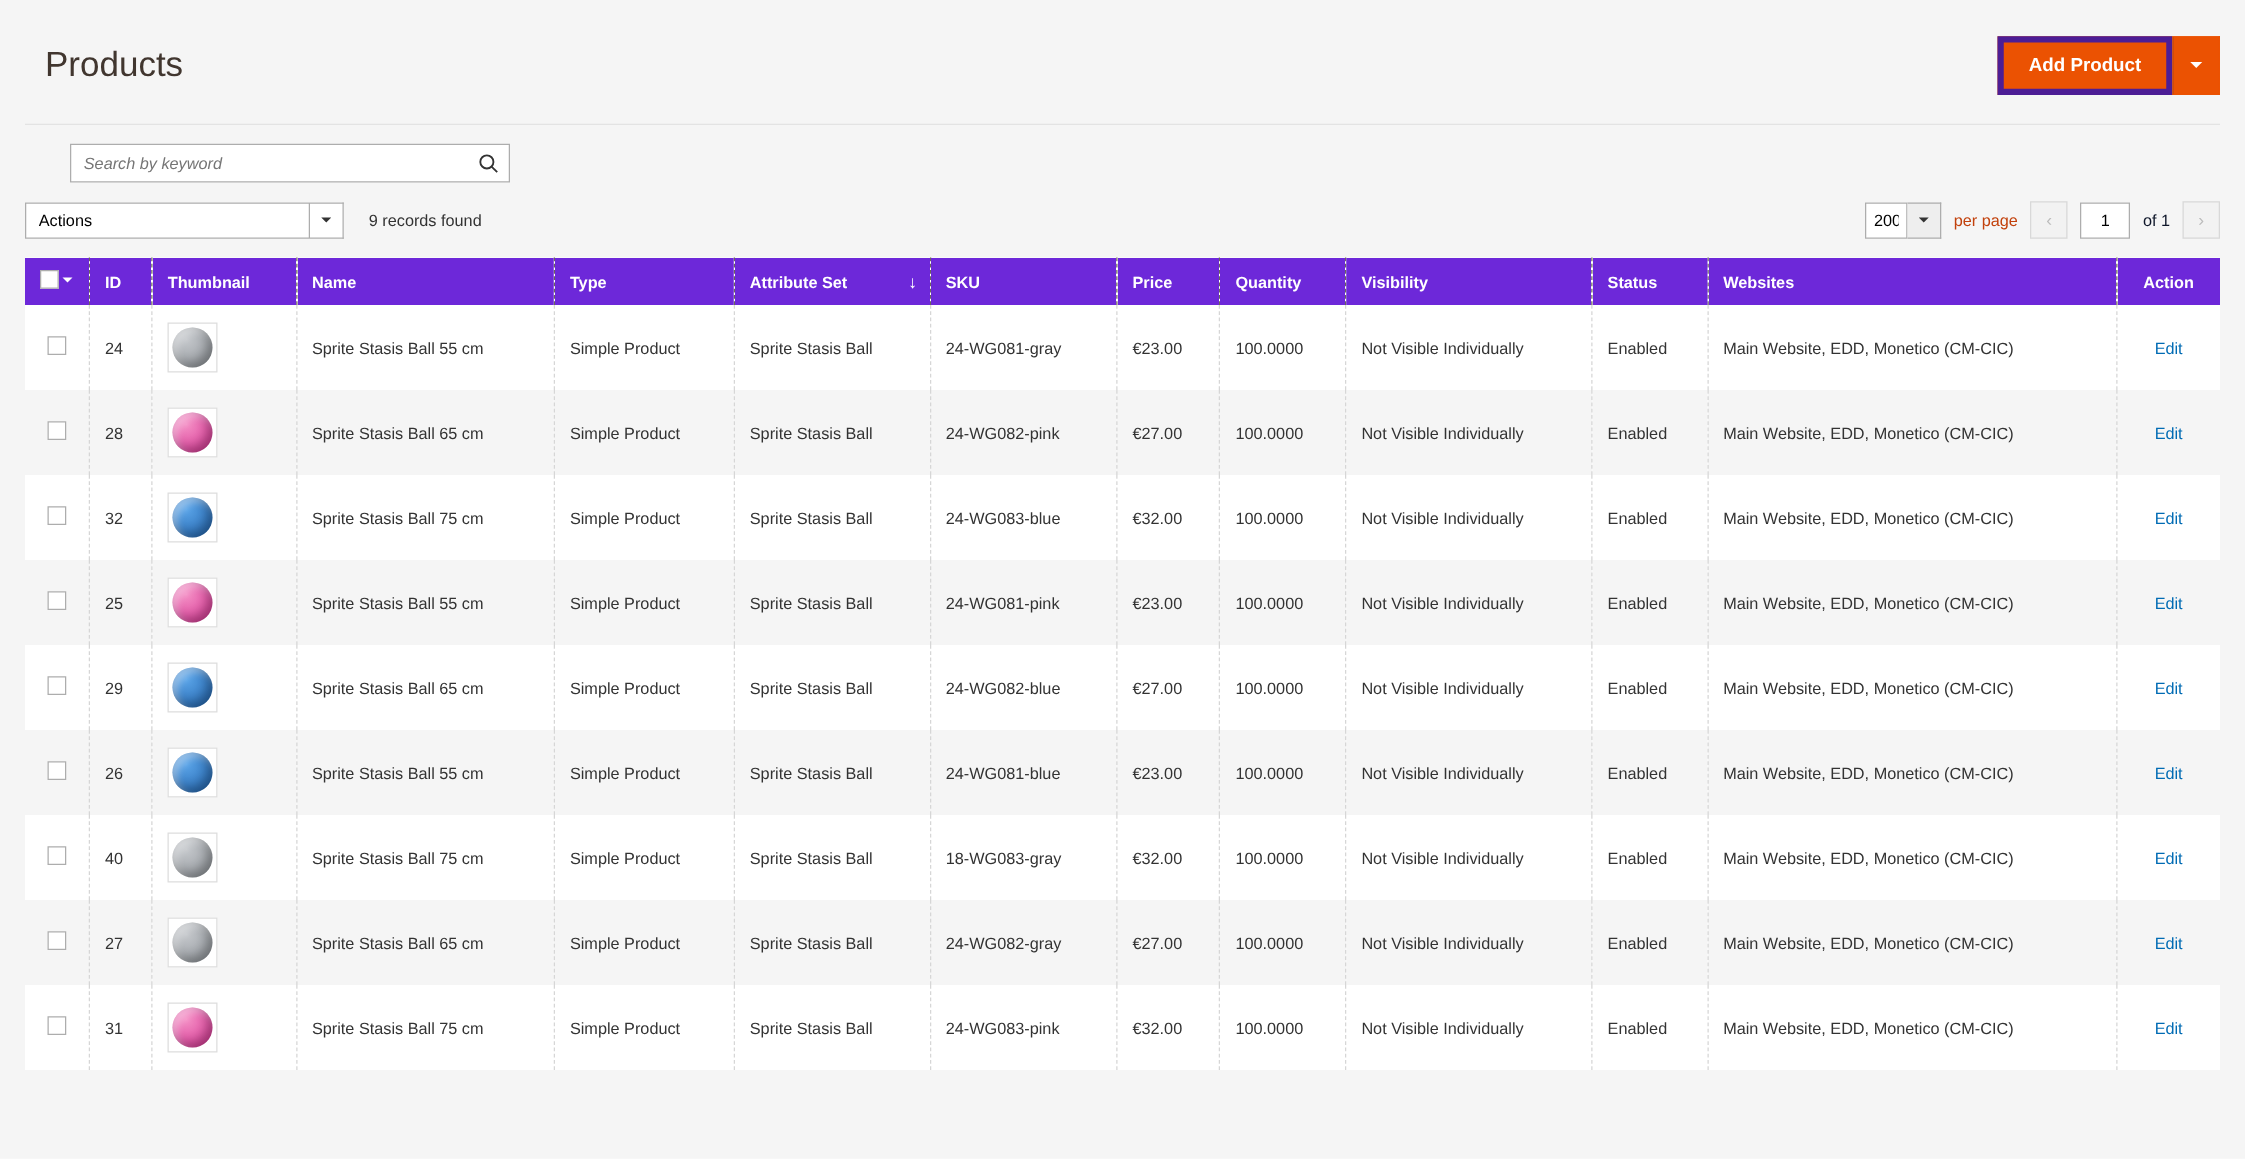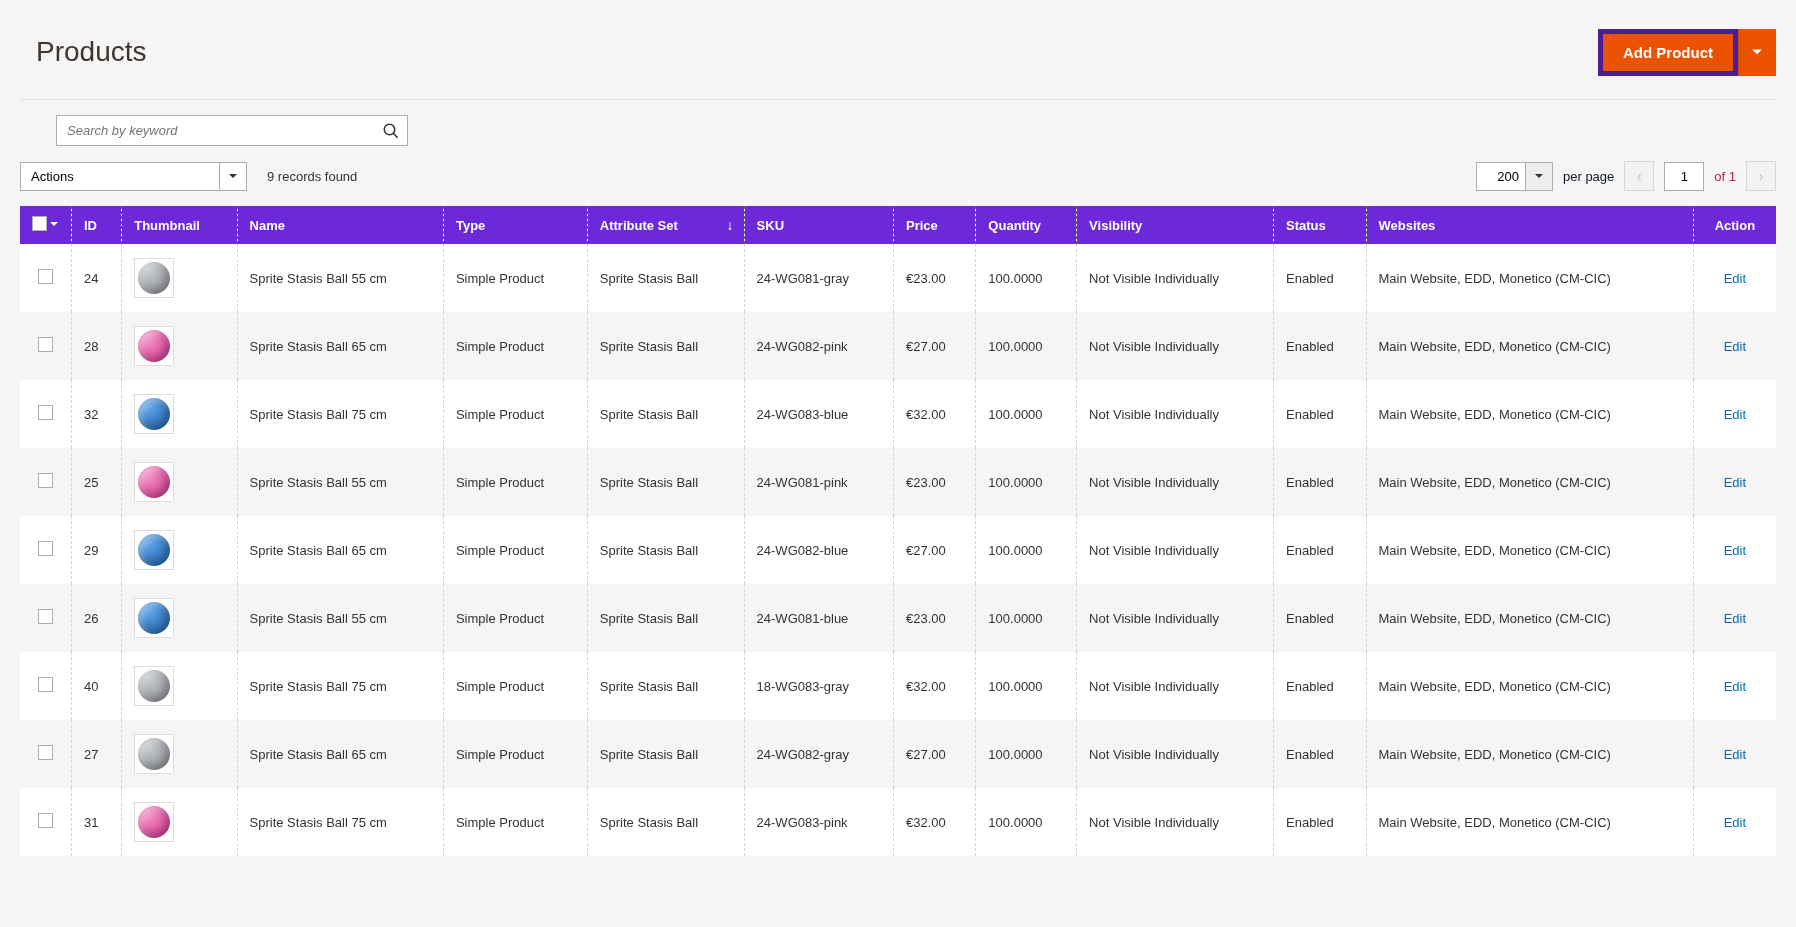--- a/index.html
+++ b/index.html
@@ -10,33 +10,33 @@
 .btn-primary { background: #eb5202; color: #fff; border: 5px solid #4c1d95; padding: 10px 20px; font-size: 15px; font-weight: 600; cursor: pointer; }
 .btn-primary-toggle { background: #eb5202; color: #fff; border: 1px solid #eb5202; border-left: 1px solid #c74c0a; padding: 10px 12px; cursor: pointer; display: flex; align-items: center; }
 .btn-primary-toggle svg { width: 12px; height: 12px; fill: #fff; }
 hr { border: none; border-top: 1px solid #e3e3e3; margin: 0 0 15px; }
 .toolbar { display: flex; align-items: center; margin-bottom: 15px; gap: 20px; }
 .toolbar-left { display: flex; align-items: center; gap: 20px; flex: 1; }
 .search-wrap { position: relative; width: 388px; padding-left: 36px; }
 .search-input { width: 100%; padding: 7px 35px 7px 10px; border: 1px solid #adadad; font-size: 13px; font-style: italic; color: #888; }
 .search-icon { position: absolute; right: 8px; top: 50%; transform: translateY(-50%); width: 18px; height: 18px; }
 .actions-select { display: flex; }
-.actions-select select { padding: 6px 10px; border: 1px solid #adadad; font-size: 13px; width: 200px; -webkit-appearance: none; appearance: none; background: #fff; }
+.actions-select select { padding: 6px 10px; border: 1px solid #adadad; font-size: 13px; width: 228px; -webkit-appearance: none; appearance: none; background: #fff; }
 .actions-select-btn { border: 1px solid #adadad; border-left: none; background: #fff; padding: 0 8px; cursor: pointer; display: flex; align-items: center; }
 .records-found { color: #333; font-size: 13px; }
 .pagination { display: flex; align-items: center; gap: 10px; }
 .page-size { display: flex; }
-.page-size input { width: 50px; padding: 6px; border: 1px solid #adadad; text-align: right; font-size: 13px; }
+.page-size input { width: 34px; padding: 6px; border: 1px solid #adadad; text-align: right; font-size: 13px; }
 .page-size-btn { border: 1px solid #adadad; border-left: none; background: #eee; padding: 0 8px; cursor: pointer; display: flex; align-items: center; }
-.per-page-label { color: #0f172a; font-size: 13px; }
+.per-page-label { color: #c2410c; font-size: 13px; }
 .pager { display: flex; align-items: center; gap: 10px; }
 .pager-btn { border: 1px solid #adadad; background: #eee; width: 30px; height: 30px; cursor: pointer; color: #666; font-size: 14px; display:flex;align-items:center;justify-content:center; }
 .pager-btn:disabled { opacity: 0.4; cursor: default; }
 .pager input { width: 40px; padding: 6px; border: 1px solid #adadad; text-align: center; font-size: 13px; }
-.pager-of { color: #be185d; font-size: 13px; text-align: right; }
+.pager-of { color: #0f172a; font-size: 13px; text-align: right; }
 .controls-row { display: flex; align-items: center; justify-content: space-between; margin-bottom: 15px; }
 table.data-grid { width: 100%; border-collapse: collapse; background: #fff; }
 .data-grid thead th { background: #6d28d9; color: #fff; padding: 10px 12px; text-align: left; font-weight: 600; font-size: 13px; border-left: 1px dashed #6b645d; position: relative; }
 .data-grid thead th:first-child { border-left: none; width: 40px; text-align: center; }
 .data-grid thead th.col-action { text-align:center; }
 .data-grid tbody td { padding: 14px 12px; border-left: 1px dashed #d6d6d6; color: #333; vertical-align: middle; }
 .data-grid tbody td:first-child { border-left: none; text-align: center; width: 40px; }
 .data-grid tbody tr:nth-child(even) { background: #f5f5f5; }
 .data-grid tbody tr:nth-child(odd) { background: #fff; }
 .checkbox { width: 15px; height: 15px; border: 1px solid #adadad; background: #fff; display: inline-block; cursor: pointer; }

